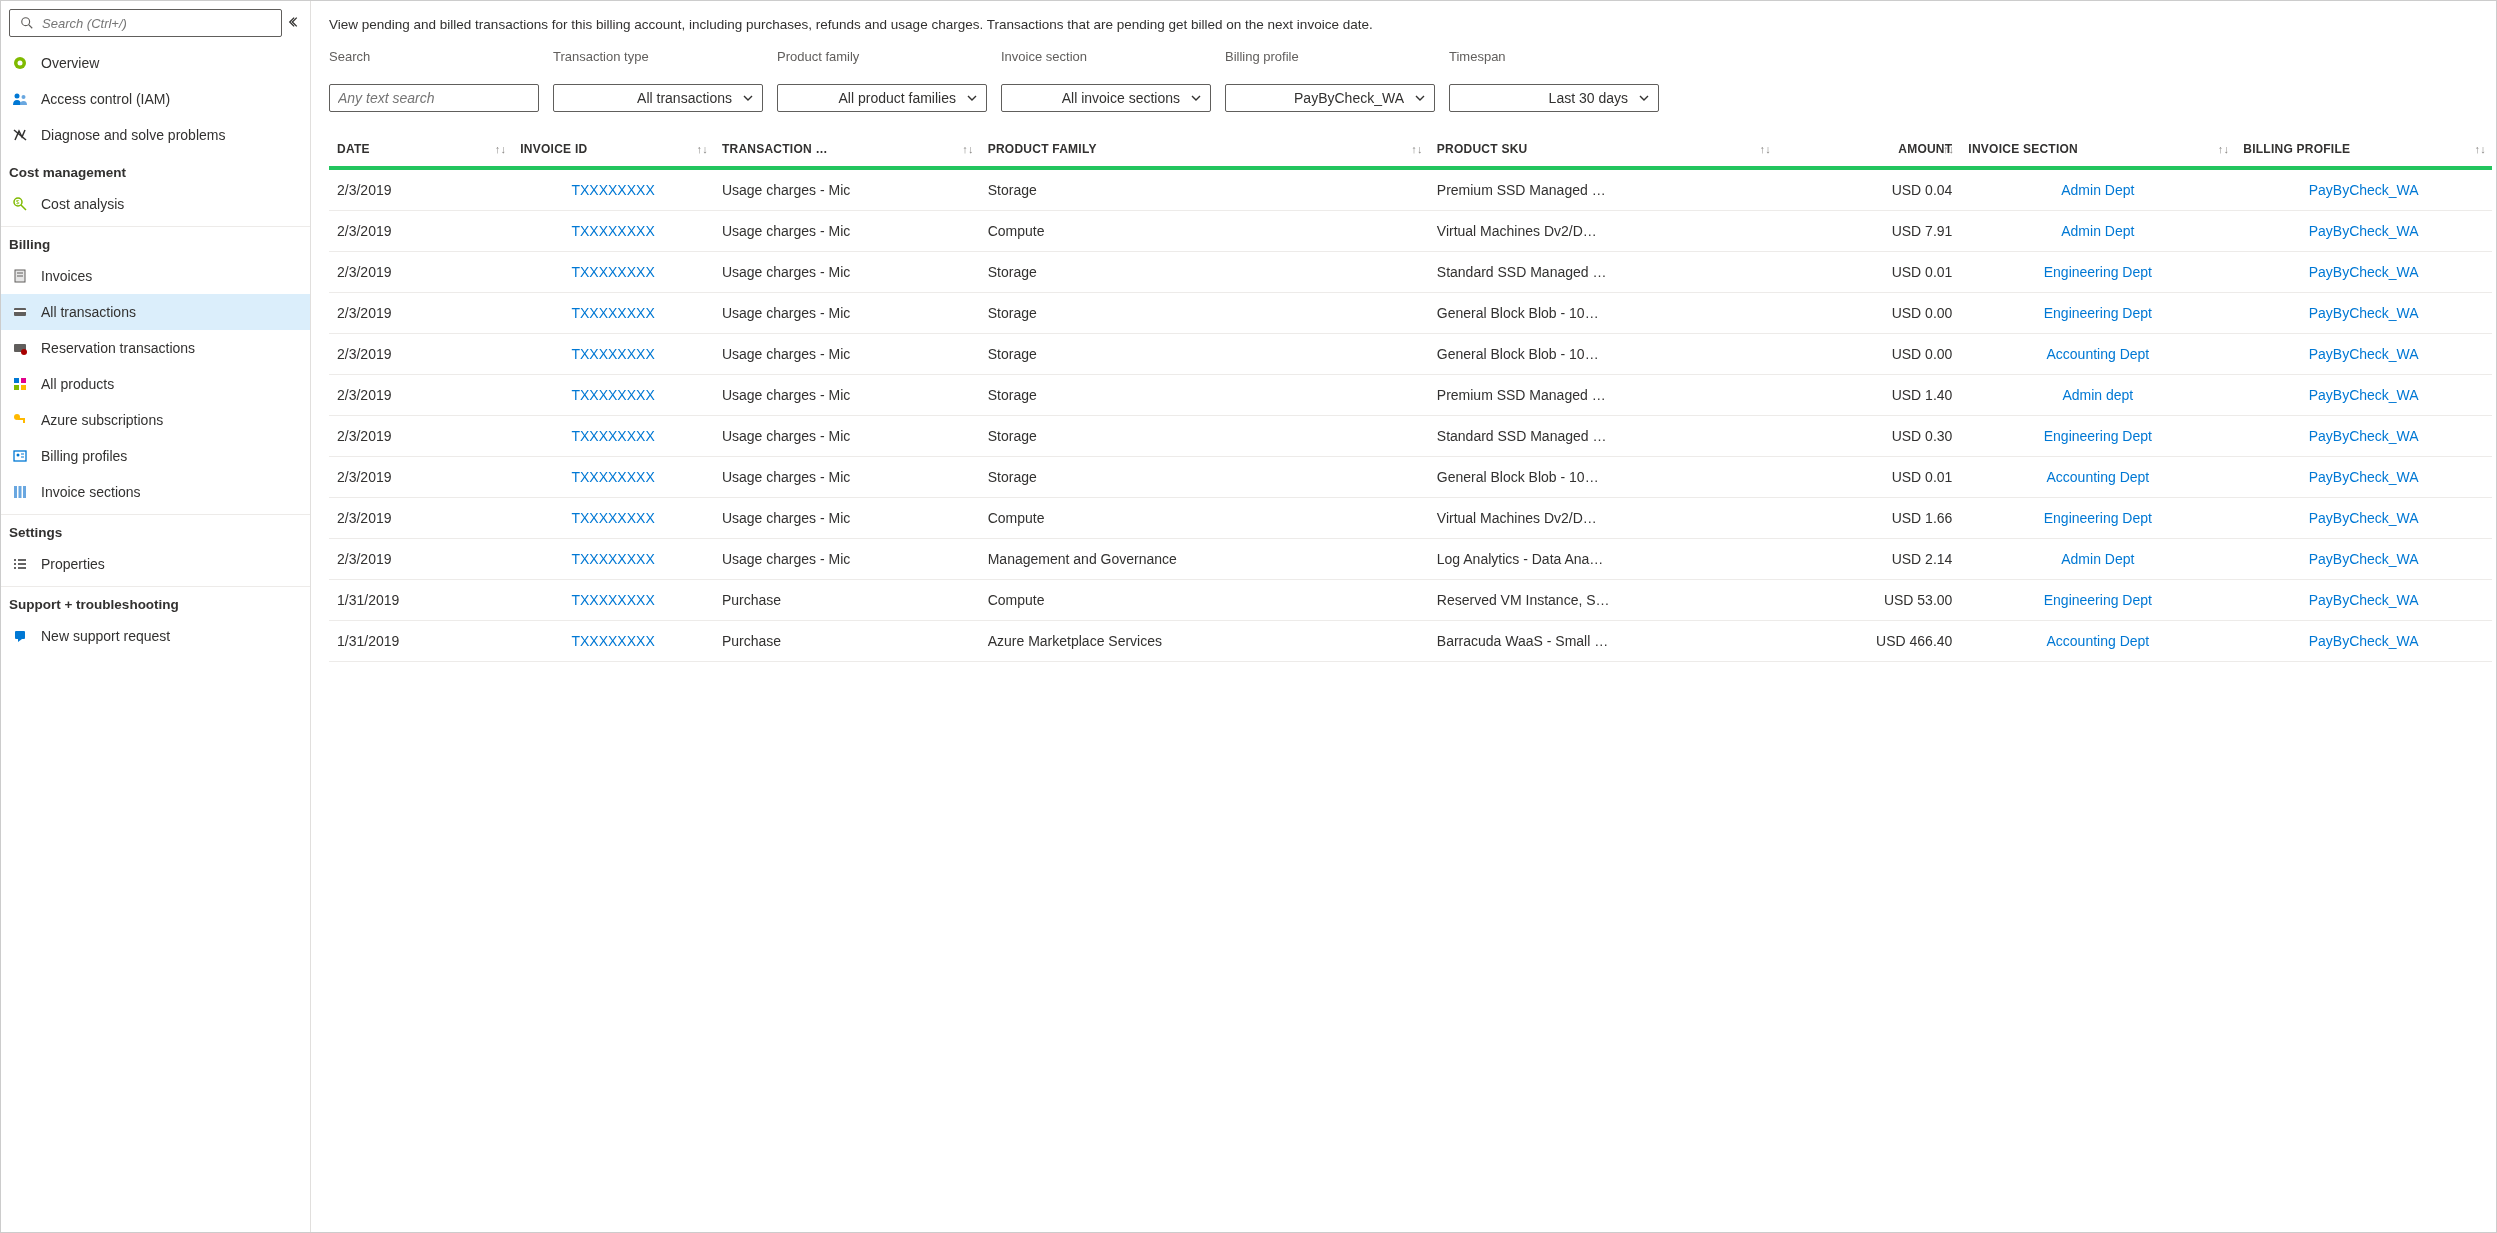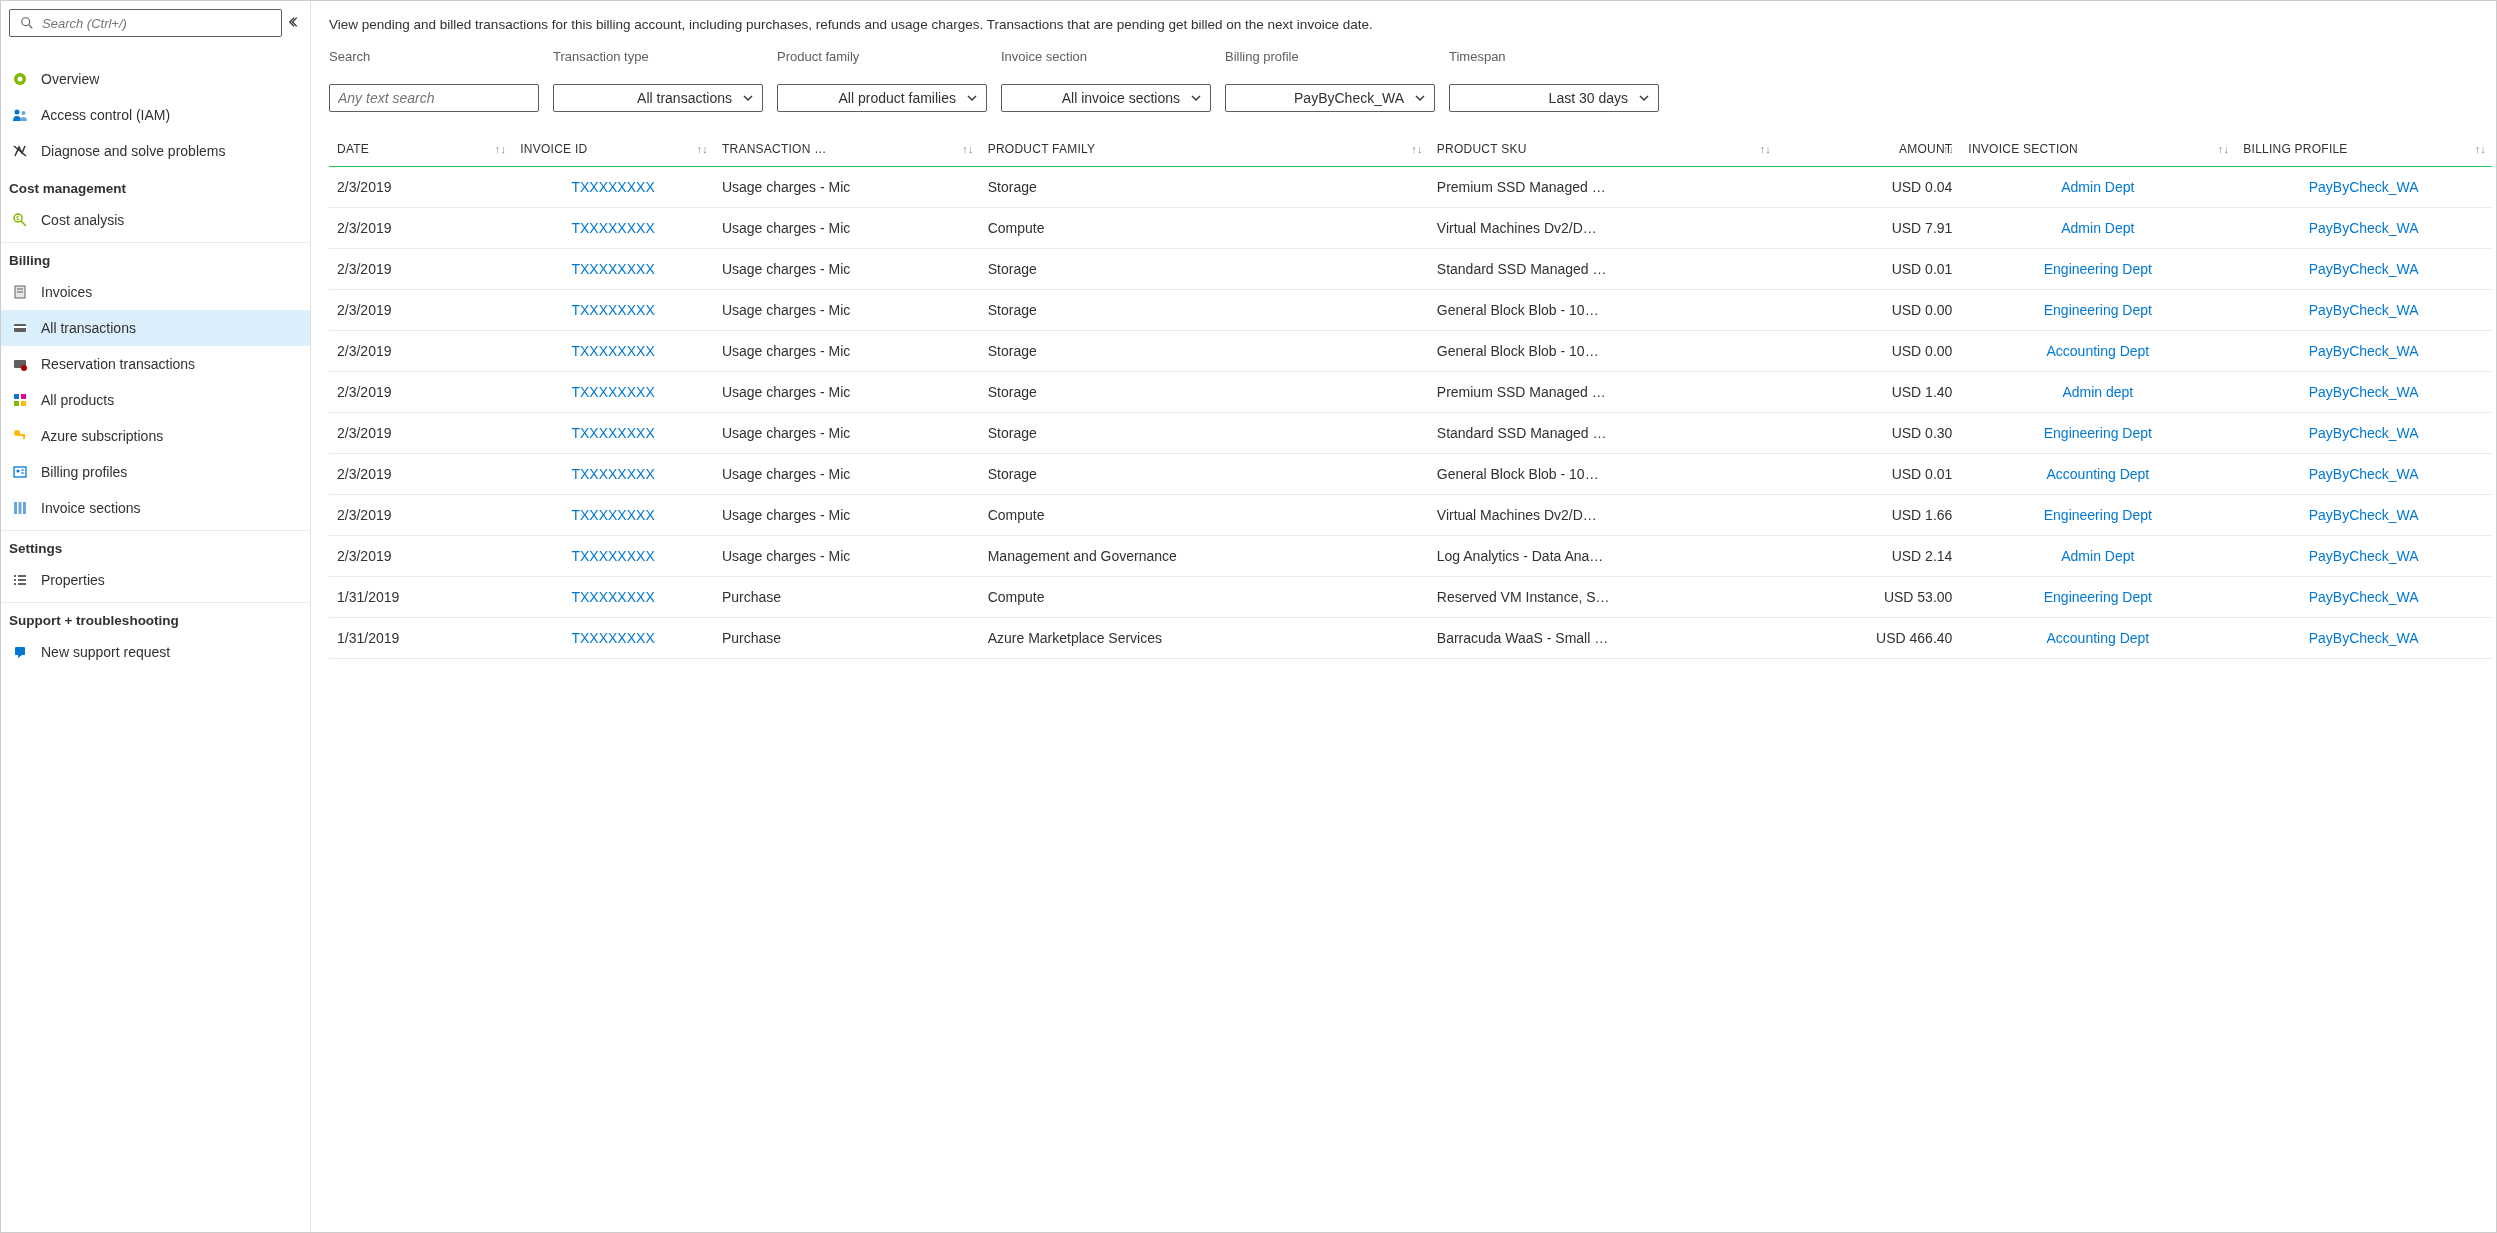--- a/index.html
+++ b/index.html
@@ -1,20 +1,20 @@
 <!DOCTYPE html>
 <html><head>
 <meta charset="utf-8">
 <style>
 * { box-sizing: border-box; margin: 0; padding: 0; }
 body { font-family: "Segoe UI", -apple-system, sans-serif; font-size: 13px; color: #323130; background: #fff; }
 .app { display: flex; height: 100vh; border: 1px solid #ccc; }
 
 
-.sidebar { width: 310px; border-right: 1px solid #e1dfdd; display: flex; flex-direction: column; background: #fff; gap: 16px; }
+.sidebar { width: 310px; border-right: 1px solid #e1dfdd; display: flex; flex-direction: column; background: #fff; }
 .search-row { display: flex; align-items: center; padding: 8px 6px 8px 8px; gap: 4px; }
 .search-box { flex: 1; display: flex; align-items: center; border: 1px solid #605e5c; border-radius: 2px; padding: 4px 8px; gap: 6px; }
 .search-box input { border: none; outline: none; font-size: 13px; font-style: italic; color: #605e5c; width: 100%; }
 .collapse-btn { cursor: pointer; padding: 2px; }
 .nav { overflow-y: auto; flex: 1; }
 .nav-item { display: flex; align-items: center; gap: 12px; padding: 9px 8px 9px 10px; cursor: pointer; font-size: 14px; }
 .nav-item.active { background: #dbeefb; }
 .nav-icon { width: 18px; height: 18px; display: flex; align-items: center; justify-content: center; flex-shrink: 0; }
 .section-hdr { padding: 10px 8px 6px 8px; font-size: 13.5px; font-weight: 600; border-top: 1px solid #edebe9; margin-top: 4px; }
 .section-hdr.first { border-top: none; margin-top: 2px; }
@@ -25,21 +25,21 @@
 .filters { display: flex; flex-wrap: wrap; gap: 14px; margin-bottom: 20px; }
 .filter { display: flex; flex-direction: column; gap: 20px; }
 .filter-label { font-size: 13px; color: #605e5c; }
 .filter-box { border: 1px solid #605e5c; border-radius: 2px; padding: 5px 8px; display: flex; align-items: center; justify-content: flex-end; gap: 10px; font-size: 14px; cursor: pointer; background: #fff; min-width: 210px; }
 .filter-box.search-fi input { border: none; outline: none; font-style: italic; font-size: 14px; width: 100%; }
 .chev { width: 12px; height: 12px; display: inline-flex; }
 
 
 .table-wrap { flex: 1; overflow: auto; }
 table { width: 100%; border-collapse: collapse; table-layout: fixed; }
-th { text-align: left; font-size: 12px; font-weight: 400; letter-spacing: .02em; color: #323130; padding: 10px 8px; border-bottom: 1px solid #22c55e; position: relative; white-space: nowrap; overflow: hidden; text-overflow: ellipsis; }
+th { text-align: left; font-size: 12px; font-weight: 700; letter-spacing: .02em; color: #323130; padding: 10px 8px; border-bottom: 4px solid #22c55e; position: relative; white-space: nowrap; overflow: hidden; text-overflow: ellipsis; }
 th .sort { position: absolute; right: 6px; top: 50%; transform: translateY(-50%); color: #8a8886; font-size: 11px; }
 td { padding: 12px 8px; border-bottom: 1px solid #edebe9; font-size: 14px; white-space: nowrap; overflow: hidden; text-overflow: ellipsis; }
 .link { color: #0078d4; cursor: pointer; text-align: center; }
 .amt { text-align: right; }
 col.c-date { width: 100px; }
 col.c-inv { width: 110px; }
 col.c-tt { width: 145px; }
 col.c-pf { width: 245px; }
 col.c-sku { width: 190px; }
 col.c-amt { width: 100px; }

